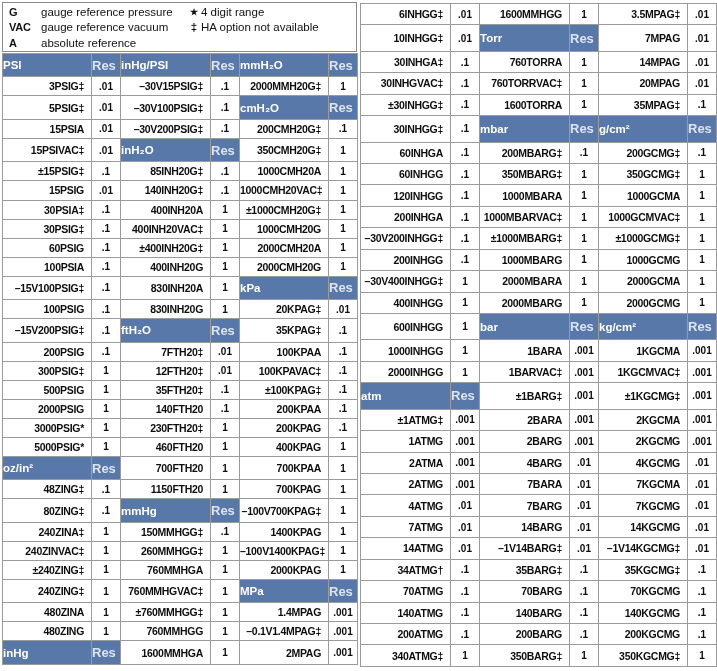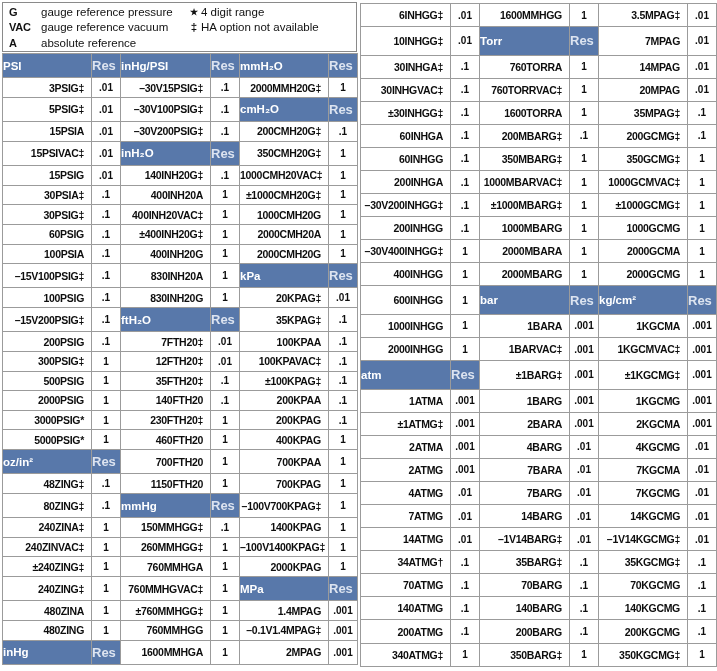--- a/index.html
+++ b/index.html
@@ -102,20 +102,28 @@
         </tr>
         <tr>
           <td class="code">15PSIVAC‡</td>
           <td class="res-val">.01</td>
           <td class="hdr">inH₂O</td>
           <td class="hdr resh">Res</td>
           <td class="code">350CMH20G‡</td>
           <td class="res-val">1</td>
         </tr>
         <tr>
+          <td class="code">±15PSIG‡</td>
+          <td class="res-val">.1</td>
+          <td class="code">85INH20G‡</td>
+          <td class="res-val">.1</td>
+          <td class="code">1000CMH20A</td>
+          <td class="res-val">1</td>
+        </tr>
+        <tr>
           <td class="code">15PSIG</td>
           <td class="res-val">.01</td>
           <td class="code">140INH20G‡</td>
           <td class="res-val">.1</td>
           <td class="code">1000CMH20VAC‡</td>
           <td class="res-val">1</td>
         </tr>
         <tr>
           <td class="code">30PSIA‡</td>
           <td class="res-val">.1</td>
@@ -349,36 +357,52 @@
         </tr>
         <tr>
           <td class="code">±30INHGG‡</td>
           <td class="res-val">.1</td>
           <td class="code">1600TORRA</td>
           <td class="res-val">1</td>
           <td class="code">35MPAG‡</td>
           <td class="res-val">.1</td>
         </tr>
         <tr>
+          <td class="code">30INHGG‡</td>
+          <td class="res-val">.1</td>
+          <td class="hdr">mbar</td>
+          <td class="hdr resh">Res</td>
+          <td class="hdr">g/cm²</td>
+          <td class="hdr resh">Res</td>
+        </tr>
+        <tr>
           <td class="code">60INHGA</td>
           <td class="res-val">.1</td>
           <td class="code">200MBARG‡</td>
           <td class="res-val">.1</td>
           <td class="code">200GCMG‡</td>
           <td class="res-val">.1</td>
         </tr>
         <tr>
           <td class="code">60INHGG</td>
           <td class="res-val">.1</td>
           <td class="code">350MBARG‡</td>
           <td class="res-val">1</td>
           <td class="code">350GCMG‡</td>
           <td class="res-val">1</td>
         </tr>
         <tr>
+          <td class="code">120INHGG</td>
+          <td class="res-val">.1</td>
+          <td class="code">1000MBARA</td>
+          <td class="res-val">1</td>
+          <td class="code">1000GCMA</td>
+          <td class="res-val">1</td>
+        </tr>
+        <tr>
           <td class="code">200INHGA</td>
           <td class="res-val">.1</td>
           <td class="code">1000MBARVAC‡</td>
           <td class="res-val">1</td>
           <td class="code">1000GCMVAC‡</td>
           <td class="res-val">1</td>
         </tr>
         <tr>
           <td class="code">–30V200INHGG‡</td>
           <td class="res-val">.1</td>
@@ -437,33 +461,33 @@
         </tr>
         <tr>
           <td class="hdr">atm</td>
           <td class="hdr resh">Res</td>
           <td class="code">±1BARG‡</td>
           <td class="res-val">.001</td>
           <td class="code">±1KGCMG‡</td>
           <td class="res-val">.001</td>
         </tr>
         <tr>
-          <td class="code">1ATMA</td>
-          <td class="res-val">.001</td>
-          <td class="code">1BARG</td>
-          <td class="res-val">.001</td>
-          <td class="code">1KGCMG</td>
-          <td class="res-val">.001</td>
-        </tr>
-        <tr>
           <td class="code">±1ATMG‡</td>
           <td class="res-val">.001</td>
           <td class="code">2BARA</td>
           <td class="res-val">.001</td>
           <td class="code">2KGCMA</td>
+          <td class="res-val">.001</td>
+        </tr>
+        <tr>
+          <td class="code">1ATMG</td>
+          <td class="res-val">.001</td>
+          <td class="code">2BARG</td>
+          <td class="res-val">.001</td>
+          <td class="code">2KGCMG</td>
           <td class="res-val">.001</td>
         </tr>
         <tr>
           <td class="code">2ATMA</td>
           <td class="res-val">.001</td>
           <td class="code">4BARG</td>
           <td class="res-val">.01</td>
           <td class="code">4KGCMG</td>
           <td class="res-val">.01</td>
         </tr>

